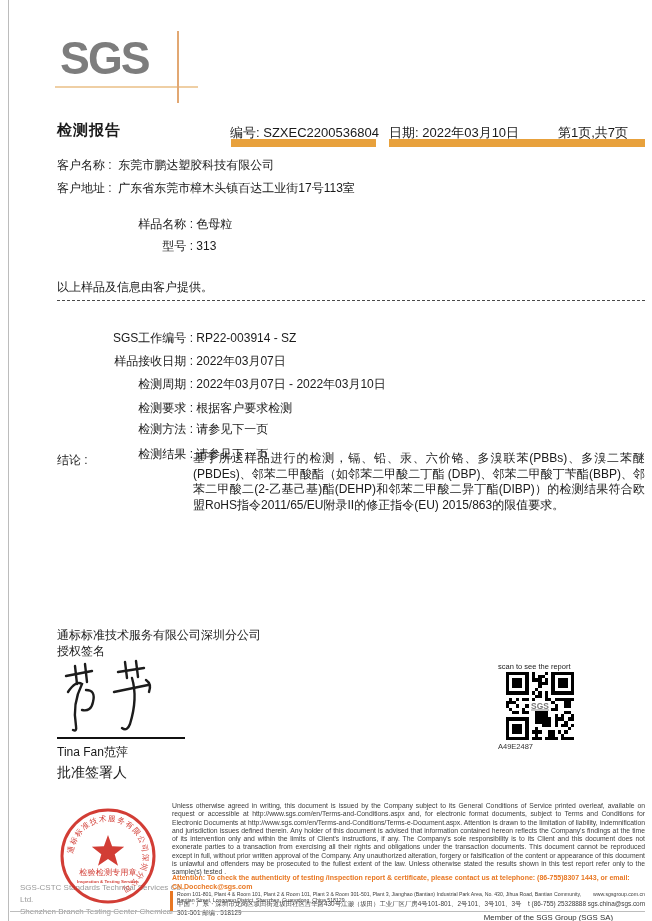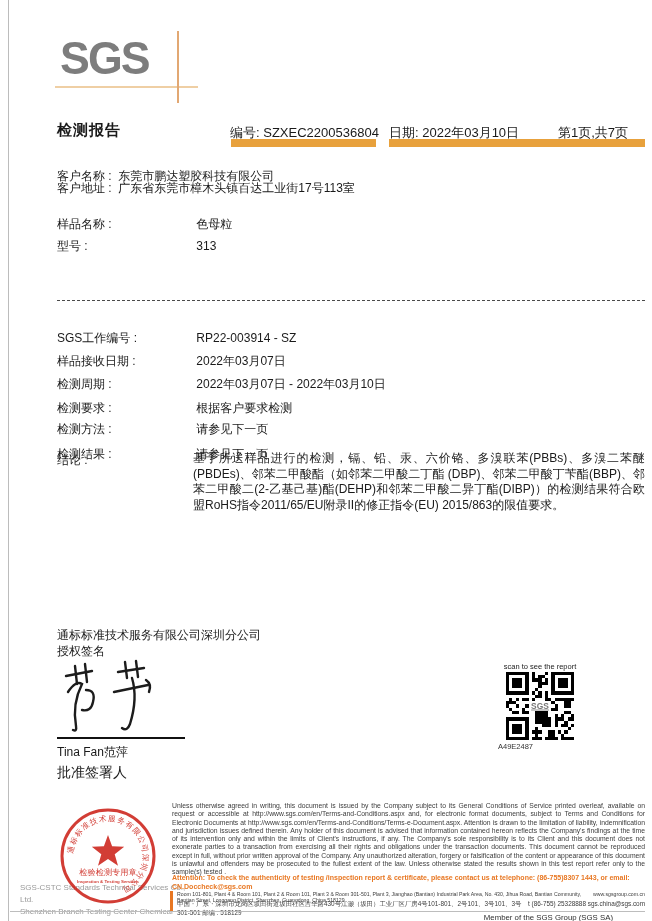--- a/index.html
+++ b/index.html
@@ -20,36 +20,36 @@
   .hdr-item { position:absolute; top:124px; font-size:13px; }
   .hdr-no   { left:230px; }
   .hdr-date { left:389px; }
   .hdr-page { left:558px; }
   .hl-bar { position:absolute; top:139px; height:8px; }
 
   
   .frow { position:absolute; left:57px; font-size:12px; white-space:nowrap; }
   .flabel { display:inline-block; }
   .lab58  .flabel { width:58px; }
-  .lab136 .flabel { width:136px; }
+  .lab136 .flabel { width:136px;text-align:right; }
 
   .dashed { position:absolute; left:57px; top:300px; width:588px; border-top:1px dashed #4a4a4a; }
 
   .concl-label { position:absolute; left:57px; top:452px; font-size:12px; }
   .concl-text  { position:absolute; left:193px; top:451px; width:452px; font-size:12px;
                  line-height:15.5px; text-align:justify; }
 
   .sig-company { position:absolute; left:57px; top:627px; font-size:12px; line-height:16px; }
   .sig-svg  { position:absolute; left:52px; top:658px; }
   .sig-line { position:absolute; left:57px; top:737px; width:128px; height:2px; background:#111; }
   .sig-name { position:absolute; left:57px; top:744px; font-size:12px; }
   .sig-role { position:absolute; left:57px; top:764px; font-size:14px; }
 
   
-  .qr-caption { position:absolute; left:498px; top:662px; width:84px; font-size:7.5px; text-align:center; color:#222; }
+  .qr-caption { position:absolute; left:498px; top:662px; width:84px; font-size:7.5px; text-align:left; color:#222; }
   .qr-svg  { position:absolute; left:506px; top:672px; }
   .qr-code { position:absolute; left:498px; top:742px; width:84px; font-size:7.5px; color:#333; }
 
   
   .lab-lines { position:absolute; left:20px; top:882px; width:175px; font-size:8px;
                line-height:12px; color:#9a9a9a; }
   .stamp-svg { position:absolute; left:58px; top:806px; opacity:.88; }
 
   
   .legal { position:absolute; left:172px; top:802px; width:473px; font-size:6.8px;
@@ -76,37 +76,38 @@
   <div class="logo-hline"></div>
   <div class="logo-vline"></div>
 
   <div class="title">检测报告</div>
   <div class="hdr-item hdr-no"><span>编号:</span> <span>SZXEC2200536804</span></div>
   <div class="hdr-item hdr-date"><span>日期:</span> <span>2022年03月10日</span></div>
   <div class="hdr-item hdr-page">第1页,共7页</div>
   <div class="hl-bar" style="left:231px;width:145px;background:#e8a13c;"></div>
   <div class="hl-bar" style="left:389px;width:256px;background:#e8a13c;"></div>
 
-  <div class="frow lab58" style="top:157px;margin-top:11px;">
+  <div class="frow lab58" style="top:157px;">
     <span class="flabel">客户名称 :</span>
     <span class="fvalue">东莞市鹏达塑胶科技有限公司</span>
   </div>
   <div class="frow lab58" style="top:180px;">
     <span class="flabel">客户地址 :</span>
     <span class="fvalue">广东省东莞市樟木头镇百达工业街17号113室</span>
   </div>
 
   <div class="frow lab136" style="top:216px;">
     <span class="flabel">样品名称 :</span>
     <span class="fvalue">色母粒</span>
   </div>
   <div class="frow lab136" style="top:238px;">
     <span class="flabel">型号 :</span>
     <span class="fvalue">313</span>
   </div>
+  <div class="frow" style="top:279px;">以上样品及信息由客户提供。</div>
 
   <div class="dashed"></div>
 
   <div class="frow lab136" style="top:330px;">
     <span class="flabel">SGS工作编号 :</span>
     <span class="fvalue">RP22-003914 - SZ</span>
   </div>
   <div class="frow lab136" style="top:353px;">
     <span class="flabel">样品接收日期 :</span>
     <span class="fvalue">2022年03月07日</span>

